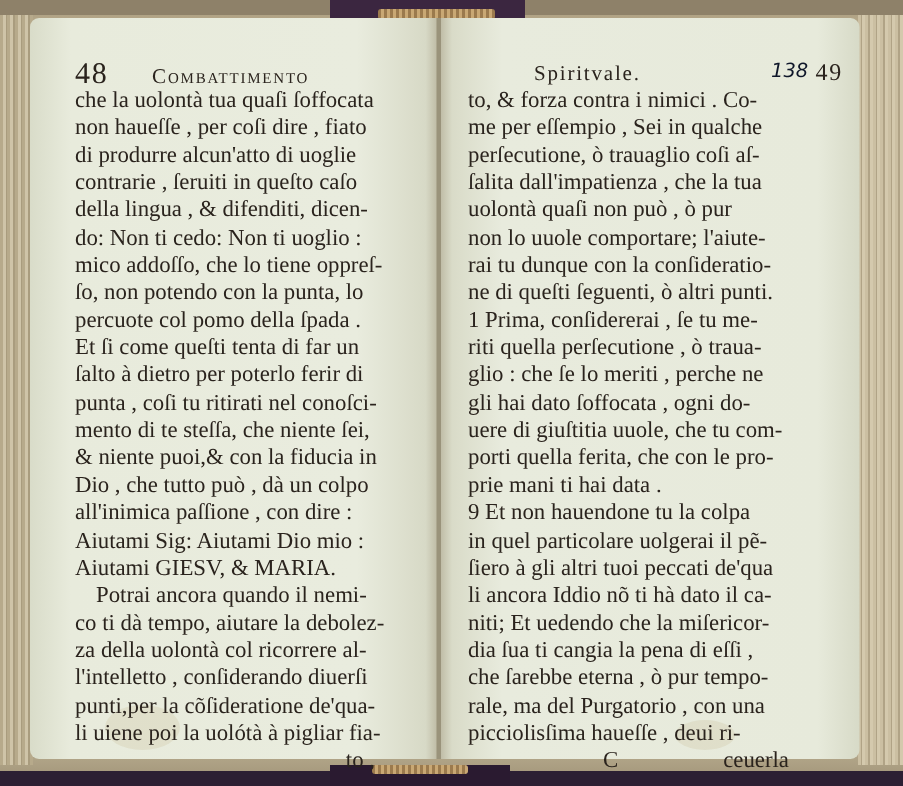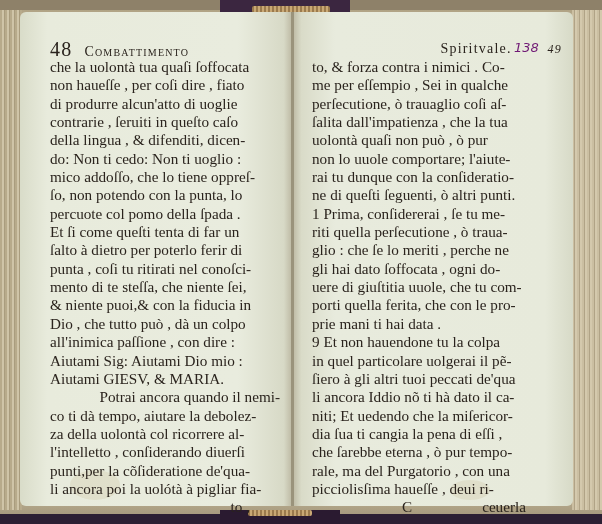--- a/index.html
+++ b/index.html
@@ -73,32 +73,32 @@
       white-space: nowrap;
       letter-spacing: 0px;
     }
     .left-text { left: 50px; top: 40px; width: 230px; }
     .right-text { left: 312px; top: 40px; width: 250px; }
     .running-head {
       display: flex; align-items: baseline;
       height: 18px; font-size: 14px; letter-spacing: 1.2px;
     }
     .left-text .folio { margin-right: 12px; font-size: 20px; }
-    .right-text .running-head { justify-content: flex-end; }
+    .right-text .running-head { justify-content: space-between; }
     .right-text .title { margin-left: 44px; }
-    .right-text .folio { margin-left: 36px; font-size: 12px; font-style: italic; }
+    .right-text .folio { margin-left: 36px; font-size: 16px; }
     .line { display: block; height: 18.35px; }
-    .line.indent { padding-left: 14px; text-align: right; }
+    .line.indent { padding-left: 14px; }
     .line.right-align { text-align: right; padding-right: 30px; }
     .signature-line { display: flex; height: 18.35px; }
     .signature-line .sig { margin-left: 90px; }
     .signature-line .catch { margin-left: 70px; }
     .ms-note {
       position: absolute; left: 514px; top: 40px;
-      color: #701a75; font-size: 13px; font-style: italic;
+      color: #0f172a; font-size: 13px; font-style: italic;
       font-family: "DejaVu Sans", sans-serif;
     }
     .stain {
       position: absolute; border-radius: 50%;
       background: rgba(190, 170, 120, 0.18);
     }
   </style>
 </head>
 <body>
 
@@ -117,21 +117,21 @@
 <div class="page page-left"></div>
 <div class="page page-right"></div>
 <div class="gutter"></div>
 
 <div class="stain" style="left:70px; top:470px; width:50px; height:30px;"></div>
 <div class="stain" style="left:450px; top:480px; width:40px; height:20px;"></div>
 
 <div class="text-block left-text">
   <div class="running-head">
     <span class="folio">48</span>
-    <span class="title" style="font-variant: small-caps;">Combattimento</span>
+    <span class="title" style="font-variant: small-caps; margin-left: 17px;">Combattimento</span>
   </div>
   <span class="line">che la uolontà tua quaſi ſoffocata</span>
   <span class="line">non haueſſe , per coſi dire , fiato</span>
   <span class="line">di produrre alcun'atto di uoglie</span>
   <span class="line">contrarie , ſeruiti in queſto caſo</span>
   <span class="line">della lingua , &amp; difenditi, dicen-</span>
   <span class="line">do: Non ti cedo: Non ti uoglio :</span>
   <span class="line">mico addoſſo, che lo tiene oppreſ-</span>
   <span class="line">ſo, non potendo con la punta, lo</span>
   <span class="line">percuote col pomo della ſpada .</span>
@@ -142,21 +142,21 @@
   <span class="line">&amp; niente puoi,&amp; con la fiducia in</span>
   <span class="line">Dio , che tutto può , dà un colpo</span>
   <span class="line">all'inimica paſſione , con dire :</span>
   <span class="line">Aiutami Sig: Aiutami Dio mio :</span>
   <span class="line">Aiutami GIESV, &amp; MARIA.</span>
   <span class="line indent">Potrai ancora quando il nemi-</span>
   <span class="line">co ti dà tempo, aiutare la debolez-</span>
   <span class="line">za della uolontà col ricorrere al-</span>
   <span class="line">l'intelletto , conſiderando diuerſi</span>
   <span class="line">punti,per la cõſideratione de'qua-</span>
-  <span class="line">li ancora poi la uolótà à pigliar fia-</span>
+  <span class="line">li uiene poi la uolótà à pigliar fia-</span>
   <span class="line right-align">to ,</span>
 </div>
 
 <div class="ms-note">138</div>
 
 <div class="text-block right-text">
   <div class="running-head">
     <span class="title">Spiritvale.</span>
     <span class="folio">49</span>
   </div>

